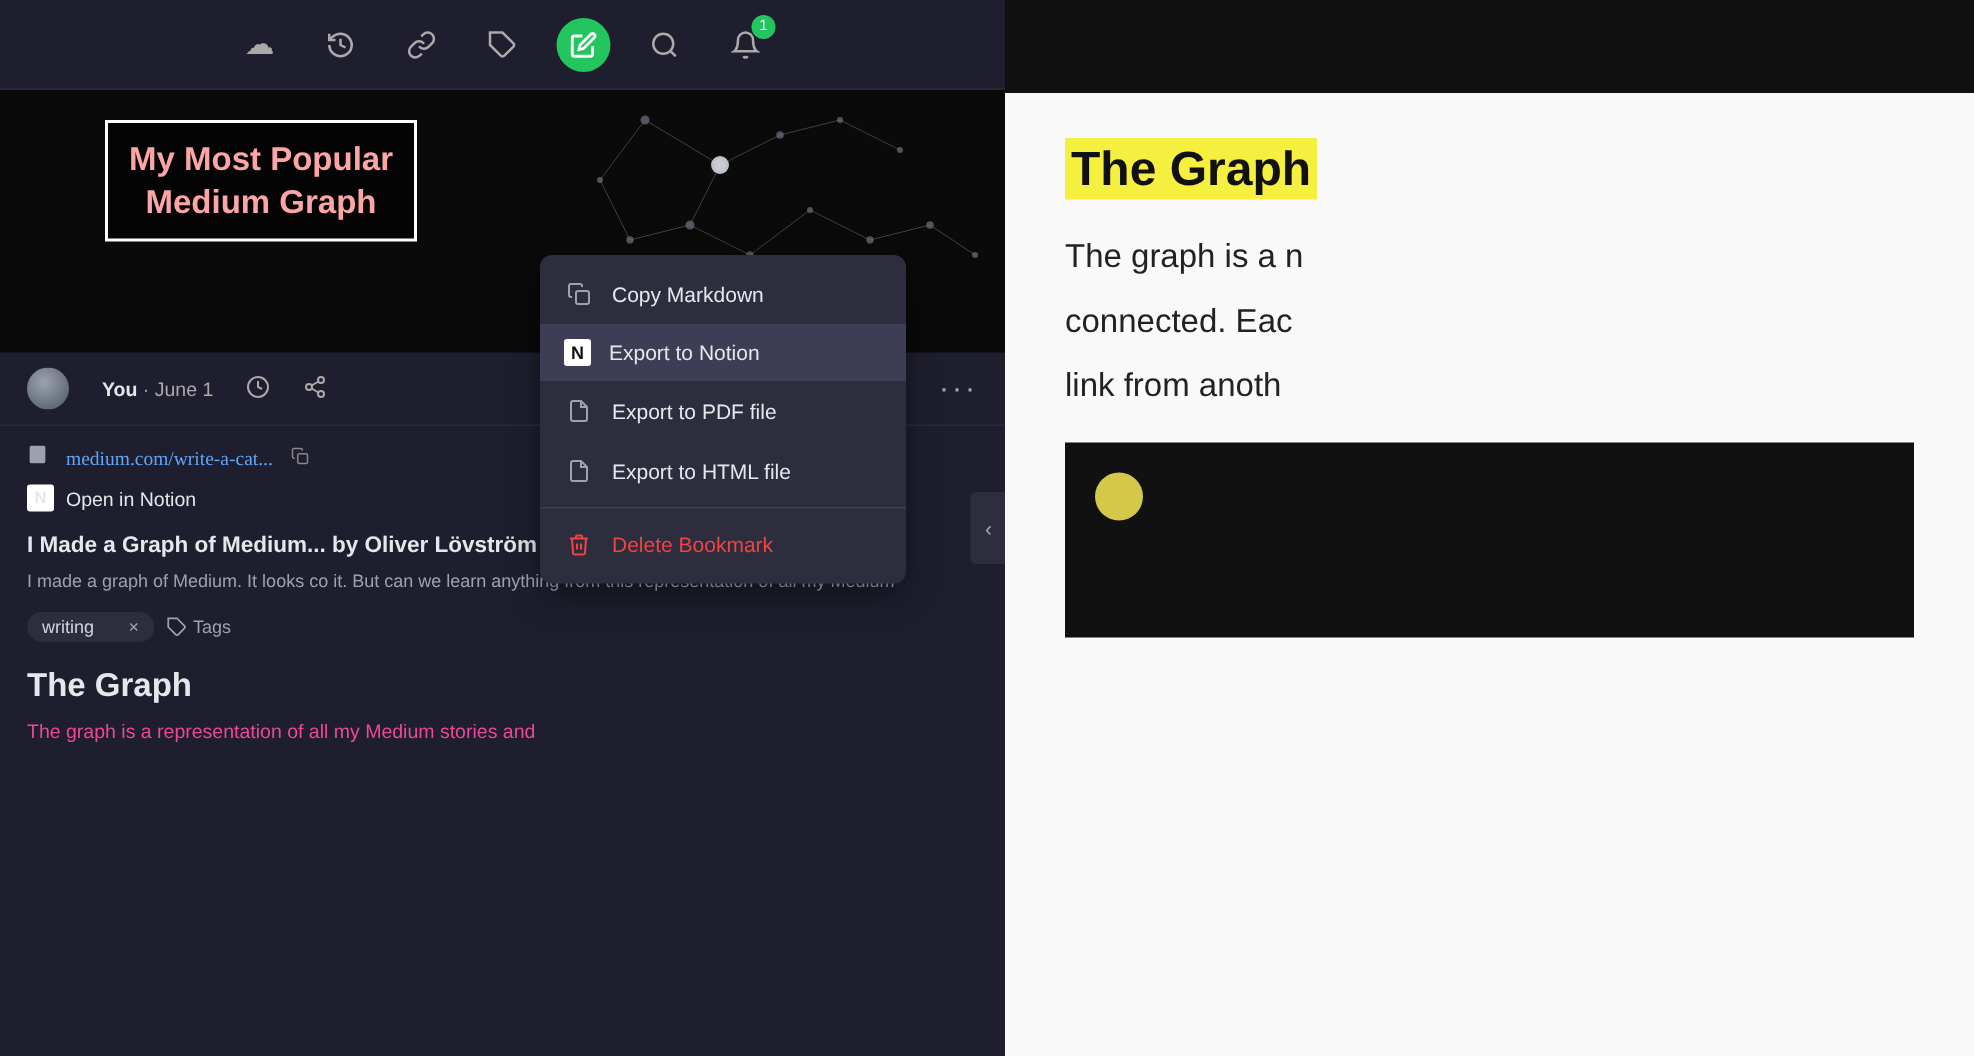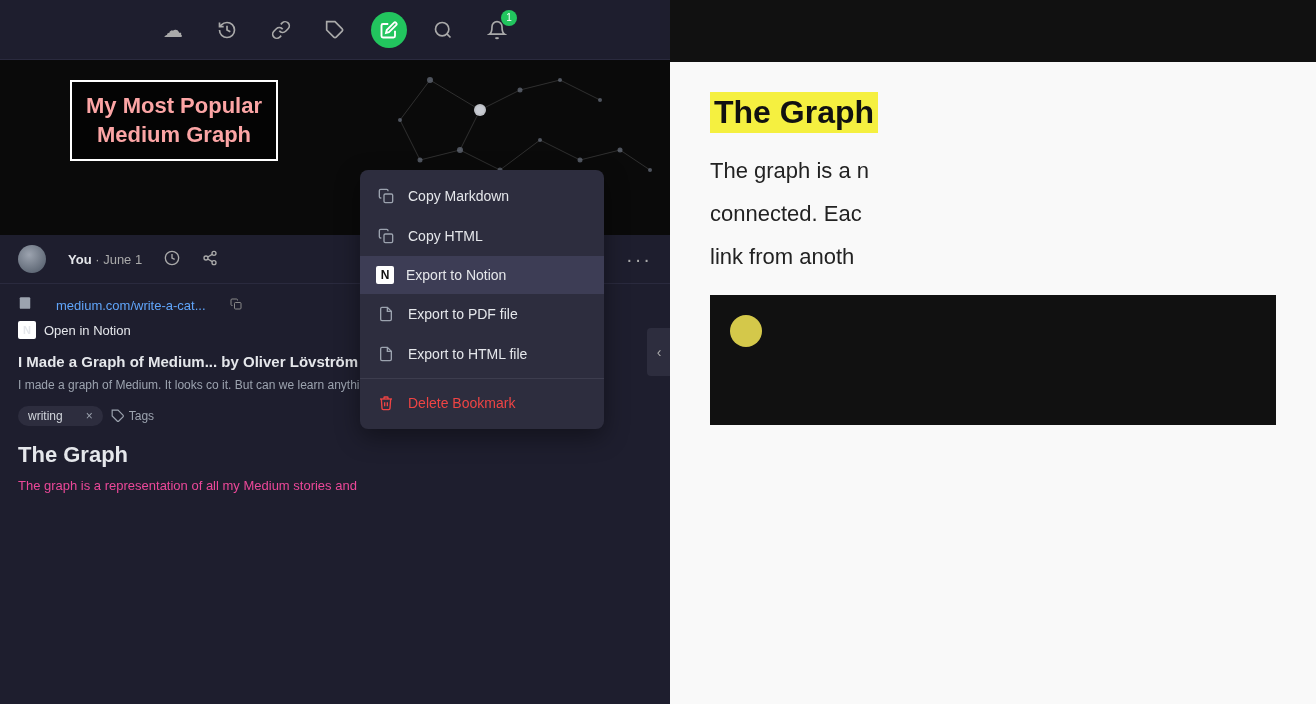--- a/index.html
+++ b/index.html
@@ -146,23 +146,24 @@
     .content-area {
       flex: 1;
       padding: 12px 18px;
       overflow-y: auto;
       background: #1e1e2e;
       position: relative;
     }
 
     .url-row {
       display: flex;
-      align-items: flex-end;
-      gap: 24px;
+      align-items: center;
+      gap: 12px;
       margin-bottom: 8px;
+      font-family: Liberation Serif, serif;
     }
     .url-icon {
       font-size: 14px;
       color: #888;
     }
     .url-link {
       color: #60a5fa;
       font-size: 13px;
       text-decoration: none;
     }
@@ -532,29 +533,20 @@
   <div class="dropdown-menu">
     <div class="dropdown-item">
       <span class="dropdown-item-icon">
         <svg width="16" height="16" viewBox="0 0 24 24" fill="none" stroke="currentColor" stroke-width="2">
           <rect x="9" y="9" width="13" height="13" rx="2"></rect>
           <path d="M5 15H4a2 2 0 0 1-2-2V4a2 2 0 0 1 2-2h9a2 2 0 0 1 2 2v1"></path>
         </svg>
       </span>
       <span>Copy Markdown</span>
     </div>
-    <div class="dropdown-item">
-      <span class="dropdown-item-icon">
-        <svg width="16" height="16" viewBox="0 0 24 24" fill="none" stroke="currentColor" stroke-width="2">
-          <rect x="9" y="9" width="13" height="13" rx="2"></rect>
-          <path d="M5 15H4a2 2 0 0 1-2-2V4a2 2 0 0 1 2-2h9a2 2 0 0 1 2 2v1"></path>
-        </svg>
-      </span>
-      <span>Copy HTML</span>
-    </div>
     <div class="dropdown-item active">
       <span class="dropdown-item-icon" style="background:white;color:#111;font-weight:900;font-size:12px;border-radius:2px;width:18px;height:18px;">N</span>
       <span>Export to Notion</span>
     </div>
     <div class="dropdown-item">
       <span class="dropdown-item-icon">
         <svg width="16" height="16" viewBox="0 0 24 24" fill="none" stroke="currentColor" stroke-width="2">
           <path d="M14 2H6a2 2 0 0 0-2 2v16a2 2 0 0 0 2 2h12a2 2 0 0 0 2-2V8z"></path>
           <polyline points="14 2 14 8 20 8"></polyline>
         </svg>

